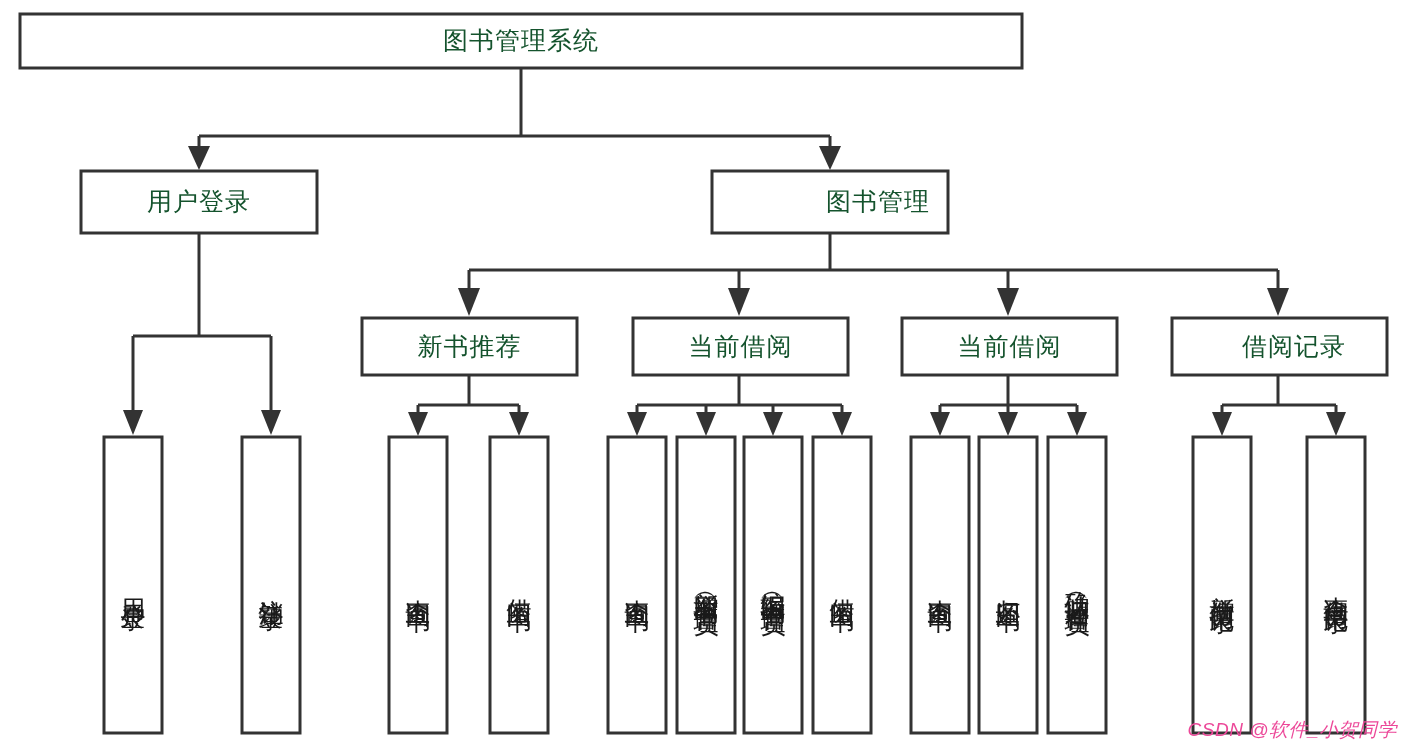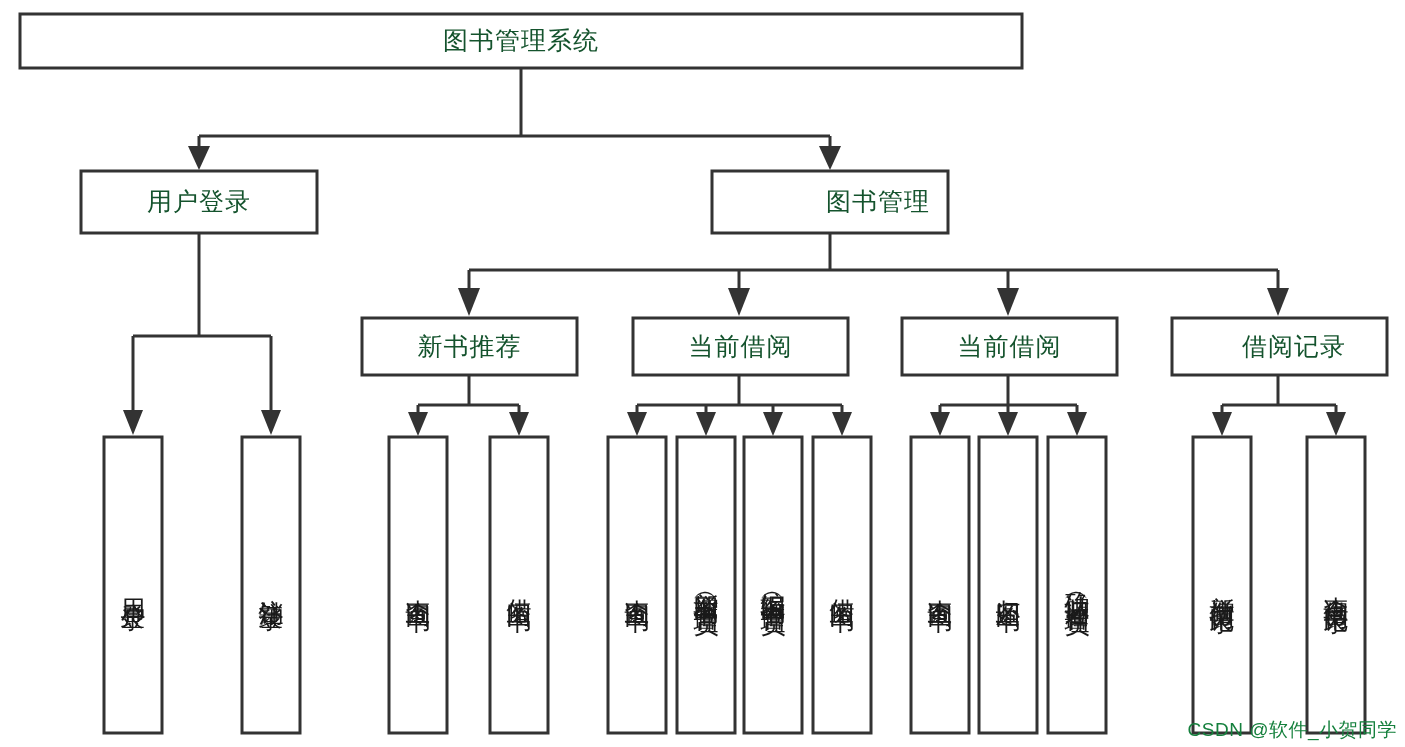--- a/index.html
+++ b/index.html
@@ -62,24 +62,25 @@
     letter-spacing: 3px;
     line-height: 1.0;
     white-space: nowrap;
     pointer-events: none;
   }
   .watermark {
     position: absolute;
     right: 8px;
     bottom: 4px;
     font-size: 19px;
-    color: #15803d;
+    color: #ec4899;
     letter-spacing: 0.5px;
     white-space: nowrap;
     pointer-events: none;
+    font-style: italic;
   }
 </style>
 </head>
 <body>
 
 <div id="canvas-wrap">
 
   <svg id="diagram" viewBox="0 0 1405 747">
     <g>
 

